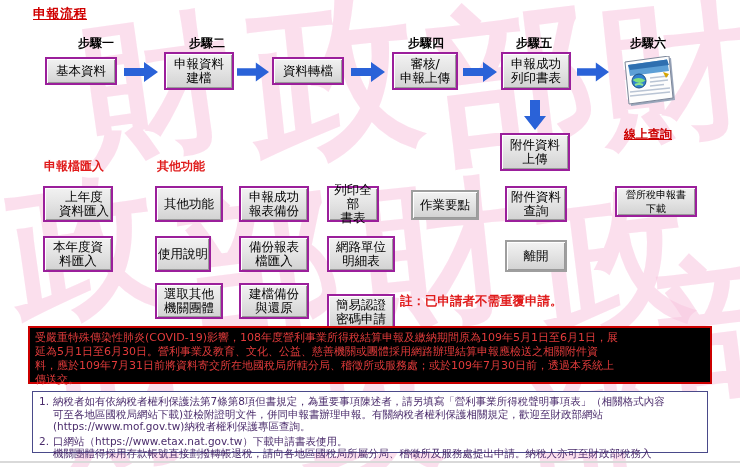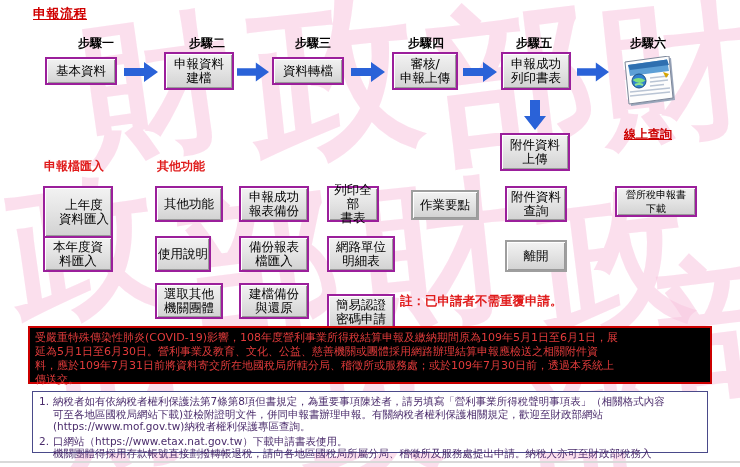--- a/index.html
+++ b/index.html
@@ -119,21 +119,20 @@
   <div class="wm" style="left:300px;top:340px;font-size:140px;transform:rotate(-6deg);">政</div>
   <div class="wm" style="left:520px;top:335px;font-size:140px;transform:rotate(-7deg);">部</div>
 </div>
 
 <div id="stage">
 
   <div class="abs heading-red-ul" style="left:33px;top:5px;">申報流程</div>
 
   <div class="abs step-label" style="left:46px;top:35px;width:100px;">步驟一</div>
   <div class="abs step-label" style="left:157px;top:35px;width:100px;">步驟二</div>
-  <div class="abs step-label" style="left:263px;top:35px;width:100px;">步驟三</div>
   <div class="abs step-label" style="left:376px;top:35px;width:100px;">步驟四</div>
   <div class="abs step-label" style="left:484px;top:35px;width:100px;">步驟五</div>
   <div class="abs step-label" style="left:598px;top:35px;width:100px;">步驟六</div>
 
   <div class="abs btn" style="left:45px;top:57px;width:72px;height:28px;">基本資料</div>
 
   <div class="abs btn" style="left:164px;top:52px;width:70px;height:38px;">申報資料
 建檔</div>
 
   <div class="abs btn" style="left:272px;top:57px;width:72px;height:28px;">資料轉檔</div>
@@ -196,21 +195,21 @@
       <line x1="11" y1="36" x2="51" y2="32" stroke="#b9c4d4" stroke-width="1.6"></line>
       <line x1="11" y1="40" x2="51" y2="36" stroke="#b9c4d4" stroke-width="1.6"></line>
       <polygon points="44,16 50,18 47,22" fill="#d6a400"></polygon>
     </svg>
   </div>
   <div class="abs link-red" style="left:600px;top:126px;width:96px;">線上查詢</div>
 
   <div class="abs heading-red" style="left:44px;top:158px;">申報檔匯入</div>
   <div class="abs heading-red" style="left:157px;top:158px;">其他功能</div>
 
-  <div class="abs btn" style="left:43px;top:186px;width:70px;height:52px;padding-left:12px;">上年度
+  <div class="abs btn" style="left:43px;top:186px;width:70px;height:36px;padding-left:12px;">上年度
 資料匯入</div>
   <div class="abs btn" style="left:43px;top:236px;width:70px;height:36px;">本年度資
 料匯入</div>
 
   <div class="abs btn" style="left:155px;top:186px;width:68px;height:36px;">其他功能</div>
   <div class="abs btn" style="left:155px;top:236px;width:56px;height:36px;">使用說明</div>
   <div class="abs btn" style="left:155px;top:283px;width:68px;height:36px;">選取其他
 機關團體</div>
 
   <div class="abs btn" style="left:239px;top:186px;width:70px;height:36px;">申報成功

